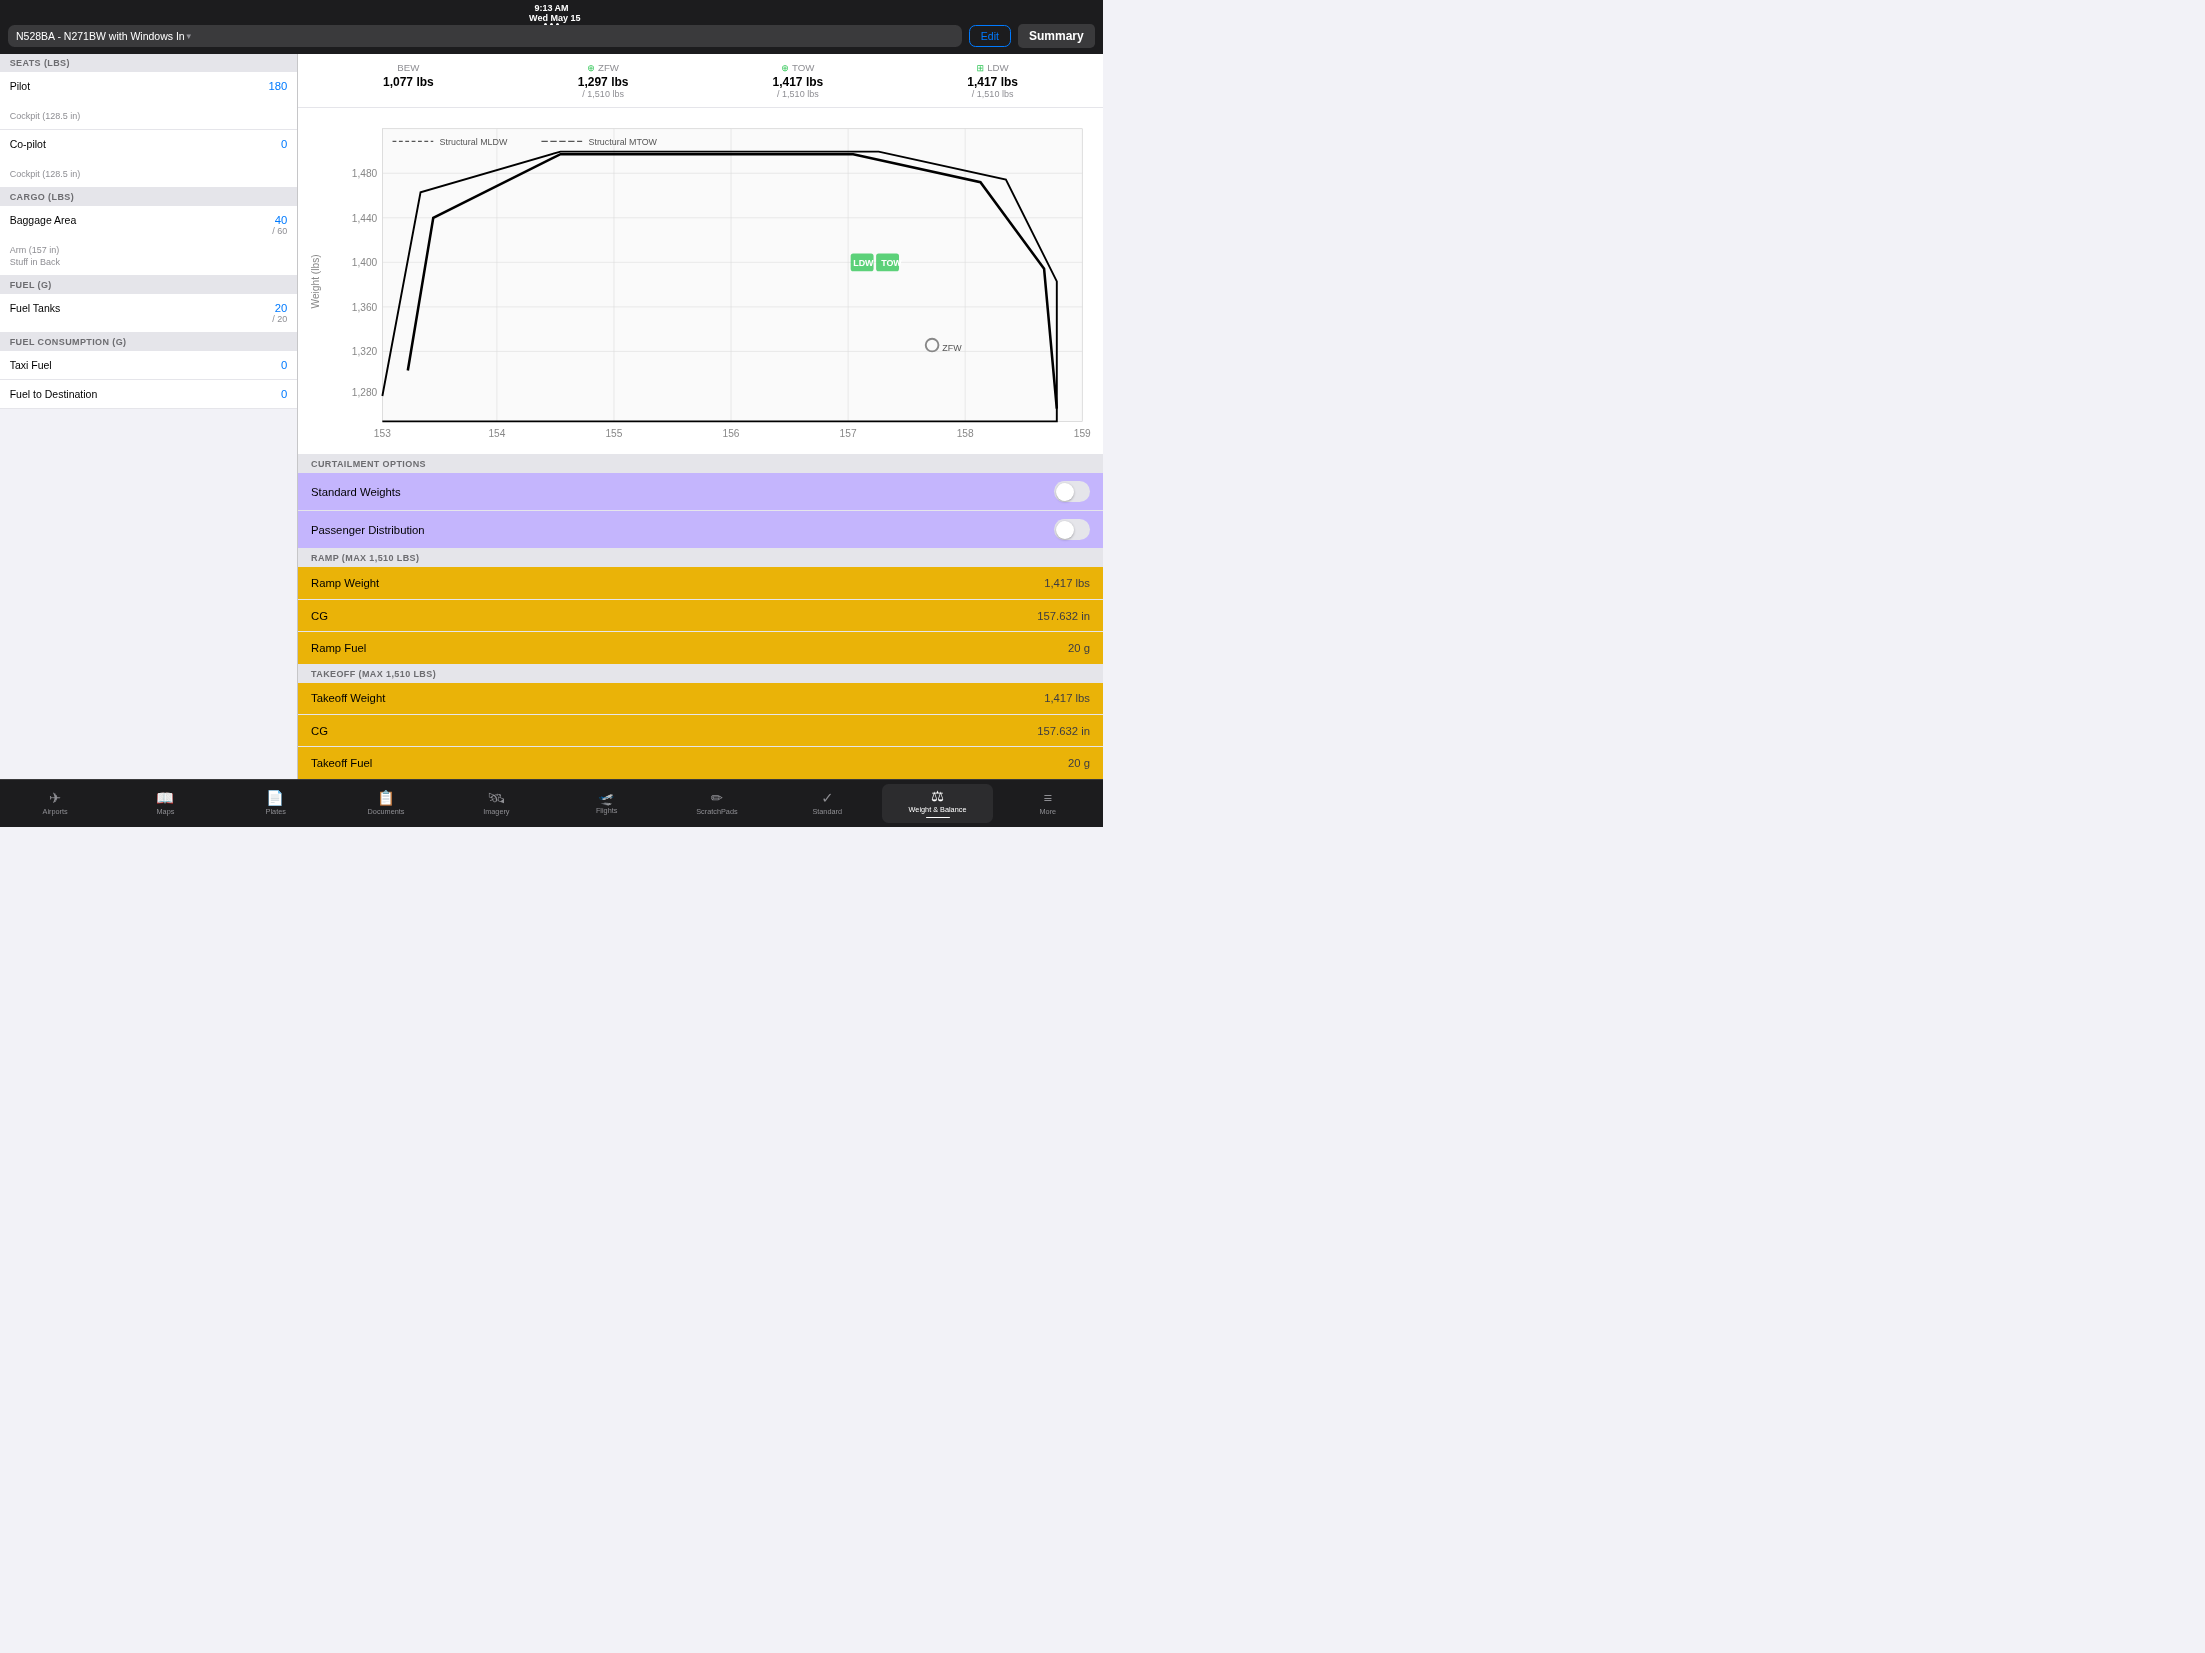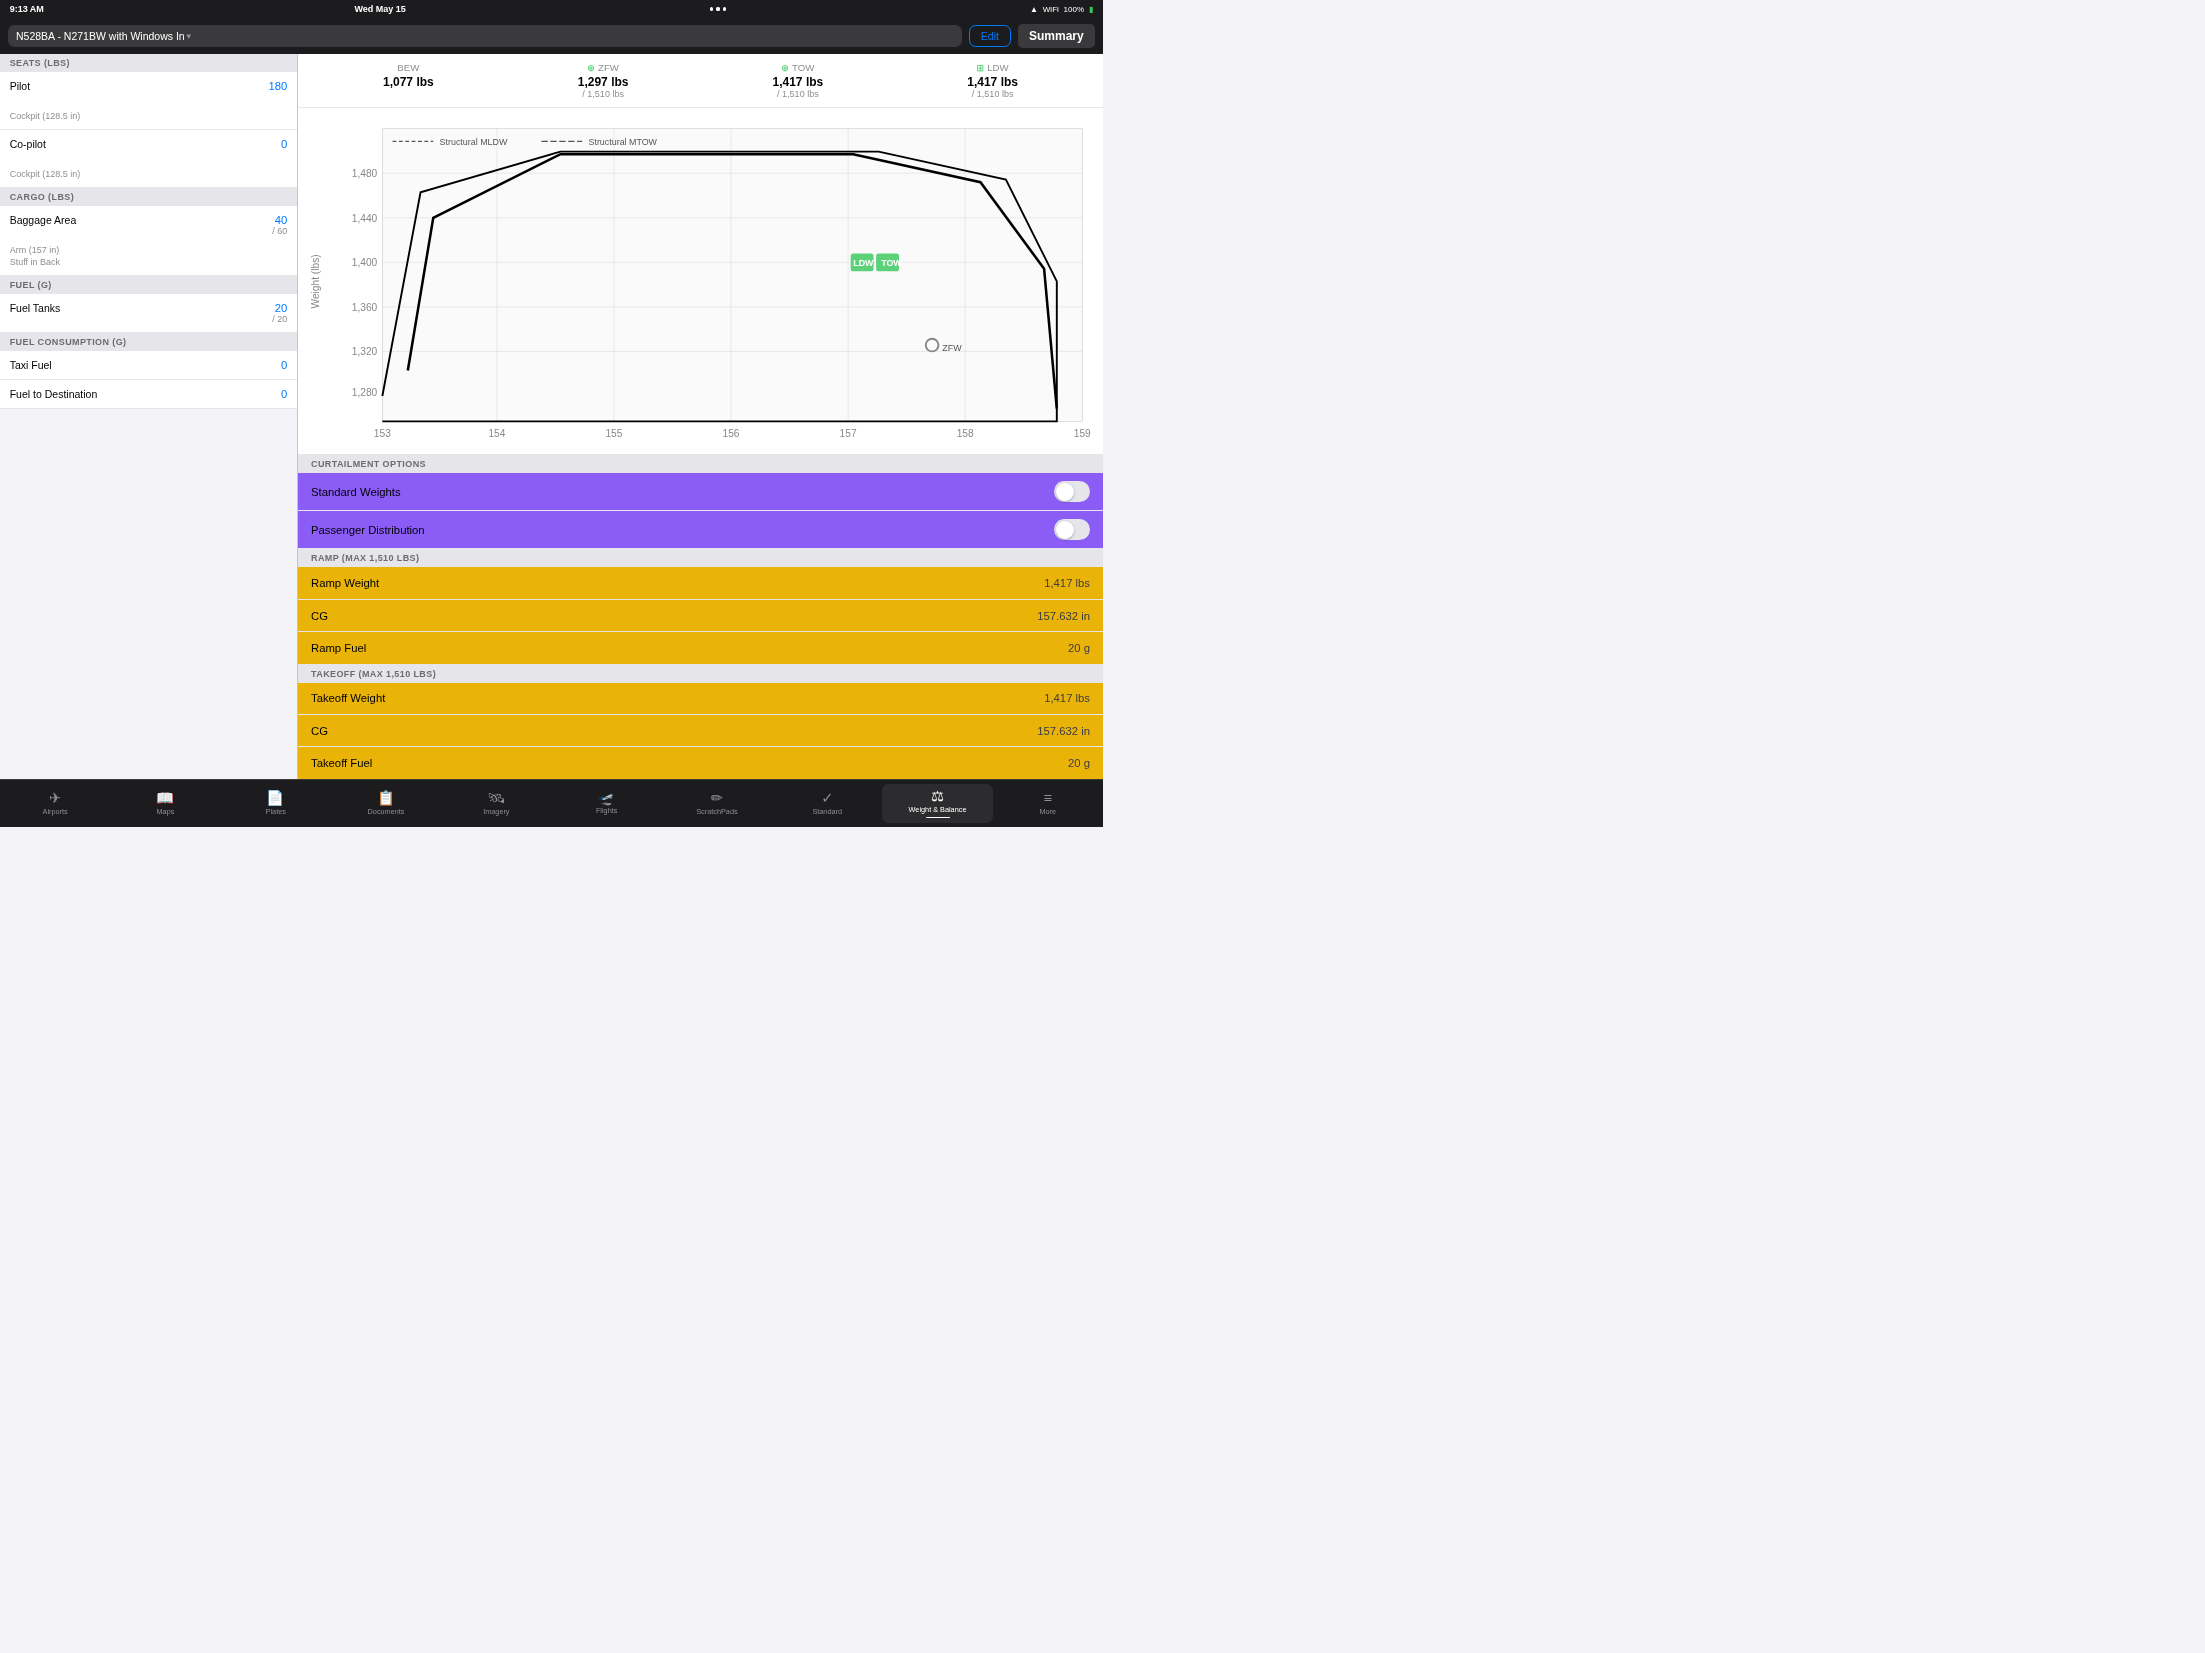--- a/index.html
+++ b/index.html
@@ -15,20 +15,21 @@
     
     .status-bar {
       background: #1c1c1e;
       color: #fff;
       font-size: 9px;
       padding: 3.2px 9.7px;
       display: flex;
       justify-content: space-between;
       align-items: center;
       height: 18px;
+      flex-direction: column;
     }
     .status-left { font-weight: 600; }
     .status-center { display: flex; gap: 3.2px; }
     .status-dot { width: 3.2px; height: 3.2px; background: #fff; border-radius: 50%; }
     .status-right { display: flex; gap: 4.8px; align-items: center; font-size: 8px; }
 
     
     .toolbar {
       background: #1c1c1e;
       display: flex;
@@ -190,21 +191,21 @@
     .curtailment-header {
       background: #e5e5ea;
       padding: 4px 13px;
       font-size: 9px;
       font-weight: 600;
       color: #6c6c70;
       letter-spacing: 0.4px;
     }
 
     .toggle-row {
-      background: #8b5cf6;
+      background: #c4b5fd;
       padding: 8px 13px;
       display: flex;
       justify-content: space-between;
       align-items: center;
       border-bottom: 0.8px solid #e5e5ea;
     }
     .toggle-label {
       font-size: 11.3px;
       color: #000;
     }

